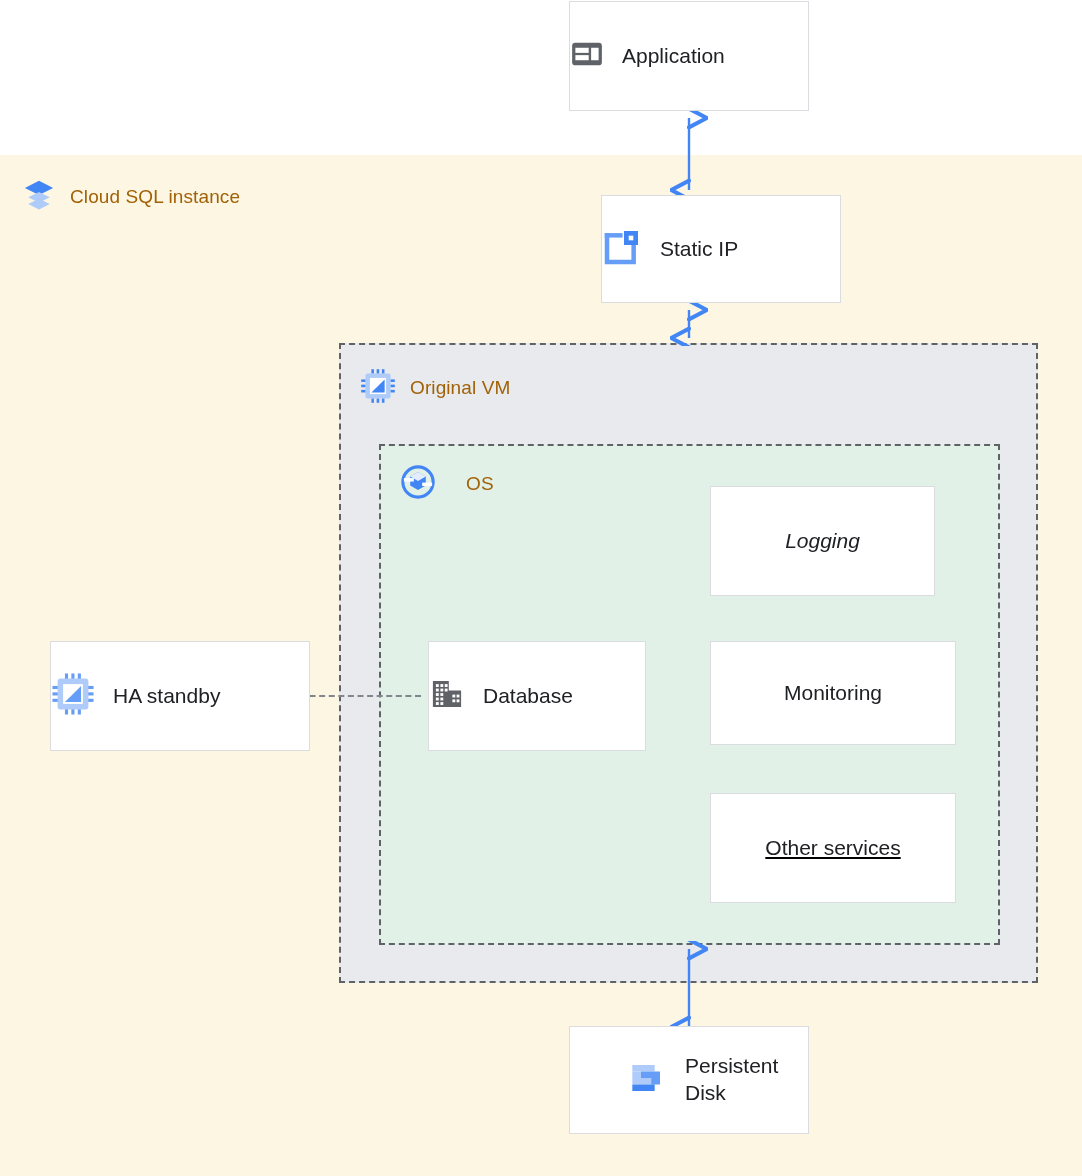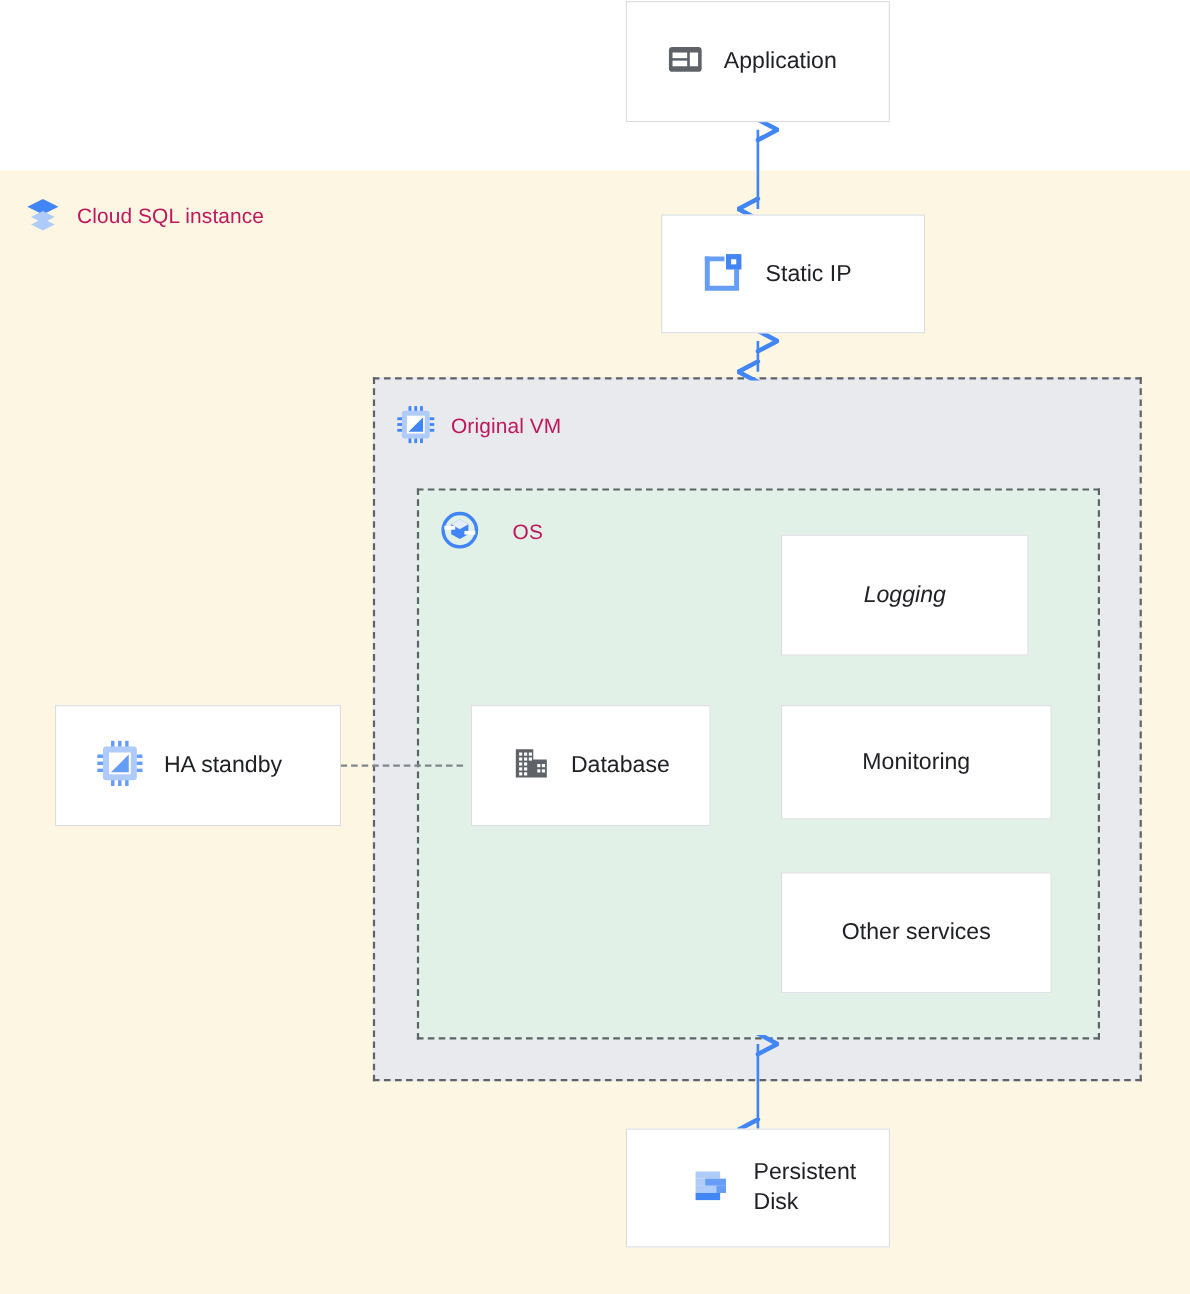--- a/index.html
+++ b/index.html
@@ -30,21 +30,21 @@
   }
   .zone-label {
     position: absolute;
     display: flex;
     align-items: center;
     gap: 14px;
     white-space: nowrap;
   }
   .zone-label .zl-text {
     font-size: 19px;
-    color: #be185d;
+    color: #a16207;
     letter-spacing: .1px;
   }
 
   
   .zone-vm {
     position: absolute;
     left: 339px;
     top: 343px;
     width: 699px;
     height: 640px;
@@ -74,21 +74,21 @@
     align-items: center;
     justify-content: center;
     gap: 18px;
   }
   .card .card-label {
     font-size: 21px;
     color: #202124;
     line-height: 1.28;
   }
   .card.text-only .card-label { text-align: center; }
-  .card.icon-left { justify-content: flex-start; padding-left: 36px; }
+  .card.icon-left { justify-content: flex-start; }
   .card.icon-left.two-line { padding-left: 57px; }
 
   .icon {
     flex: 0 0 auto;
     display: block;
   }
 
   
   .conn {
     position: absolute;
@@ -258,21 +258,21 @@
   </div>
 
   <div class="card text-only" style="left:710px; top:486px; width:225px; height:110px;font-style:italic;">
     <span class="card-label">Logging</span>
   </div>
 
   <div class="card text-only" style="left:710px; top:641px; width:246px; height:104px;">
     <span class="card-label">Monitoring</span>
   </div>
 
-  <div class="card text-only" style="left:710px; top:793px; width:246px; height:110px;">
+  <div class="card text-only" style="left:710px; top:793px; width:246px; height:110px;text-decoration:underline;">
     <span class="card-label">Other services</span>
   </div>
 
   <div class="card icon-left two-line" style="left:569px; top:1026px; width:240px; height:108px;">
     <span class="icon">
       <svg width="40" height="40" viewBox="0 0 24 24">
         <rect x="3.2" y="4.2" width="13.4" height="3.9" fill="#aecbfa"></rect>
         <rect x="3.2" y="8.1" width="5.2" height="3.9" fill="#aecbfa"></rect>
         <rect x="8.4" y="8.1" width="11.4" height="3.9" fill="#669df6"></rect>
         <rect x="3.2" y="12.0" width="13.4" height="3.9" fill="#aecbfa"></rect>

